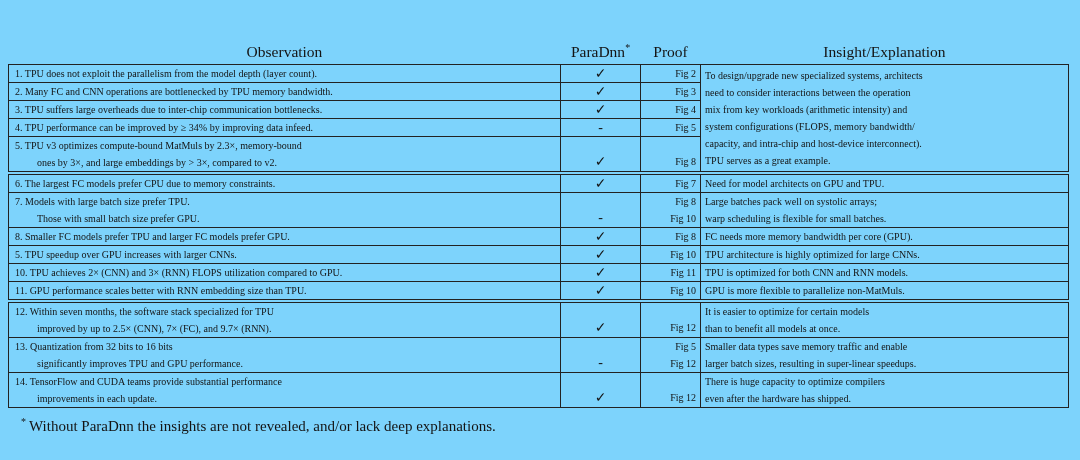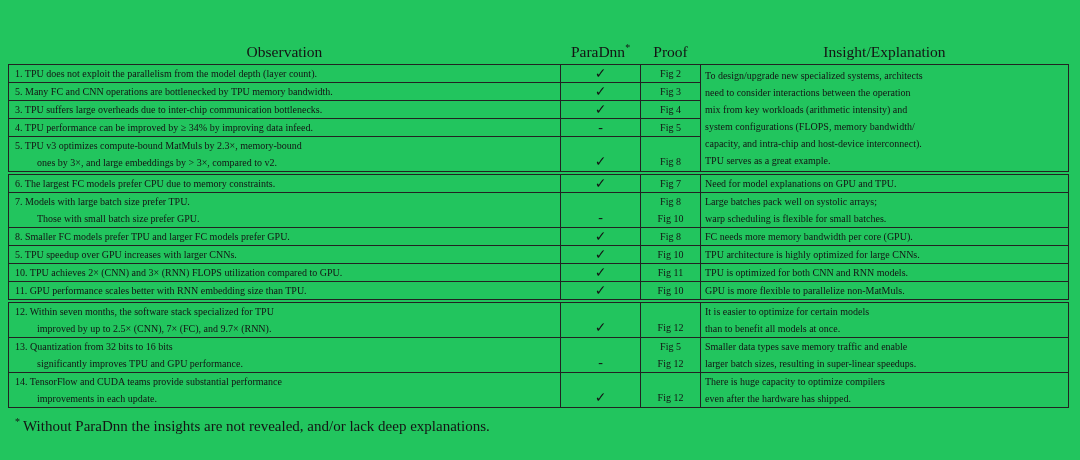--- a/index.html
+++ b/index.html
@@ -2,21 +2,21 @@
 <html><head>
 <meta charset="utf-8">
 <style>
   html, body { margin: 0; padding: 0; background: #ffffff; }
   .page {
     position: relative;
     width: 1080px;
     height: 460px;
     box-sizing: border-box;
     padding: 42px 8px 0 8px;
-    background: #22c55e;
+    background: #7dd3fc;
     color: #141414;
     font-family: "Liberation Serif", "DejaVu Serif", serif;
     overflow: hidden;
   }
   table.paper-table {
     border-collapse: collapse;
     width: 1060px;
     table-layout: fixed;
   }
   col.c-obs     { width: 552px; }
@@ -41,29 +41,29 @@
     padding: 0 4px;
     vertical-align: middle;
     overflow: hidden;
   }
   tr.h1 { height: 18px; }
   tr.h2 { height: 34px; }
 
   td.obs { text-align: left; padding-left: 6px; }
   td.obs .cont { padding-left: 22px; }
   td.mark { text-align: center; font-size: 14px; }
-  td.proof { text-align: center; white-space: nowrap; }
+  td.proof { text-align: right; white-space: nowrap; }
   td.insight { text-align: left; padding-left: 4px; }
   td.vb { vertical-align: bottom; padding-bottom: 1px; }
 
   tr.sep td { border-top: 4px double #222222; }
 
   .footnote {
     margin-top: 8px;
-    margin-left: 7px;
+    margin-left: 13px;
     font-size: 15px;
     color: #141414;
   }
   .footnote sup { font-size: 10px; margin-right: 3px; }
 </style>
 </head>
 <body>
 
 <div class="page">
 
@@ -97,21 +97,21 @@
           <div>To design/upgrade new specialized systems, architects</div>
           <div>need to consider interactions between the operation</div>
           <div>mix from key workloads (arithmetic intensity) and</div>
           <div>system configurations (FLOPS, memory bandwidth/</div>
           <div>capacity, and intra-chip and host-device interconnect).</div>
           <div>TPU serves as a great example.</div>
         </td>
       </tr>
       <tr class="h1">
         <td class="obs">
-            <div>5. Many FC and CNN operations are bottlenecked by TPU memory bandwidth.</div>
+            <div>2. Many FC and CNN operations are bottlenecked by TPU memory bandwidth.</div>
           </td>
         <td class="mark">✓</td>
         <td class="proof">
             <div>Fig 3</div>
           </td>
       </tr>
       <tr class="h1">
         <td class="obs">
             <div>3. TPU suffers large overheads due to inter-chip communication bottlenecks.</div>
           </td>
@@ -144,21 +144,21 @@
     <tbody>
       <tr class="h1 sep">
         <td class="obs">
             <div>6. The largest FC models prefer CPU due to memory constraints.</div>
           </td>
         <td class="mark">✓</td>
         <td class="proof">
             <div>Fig 7</div>
           </td>
         <td class="insight">
-            <div>Need for model explanations on GPU and TPU.</div>
+            <div>Need for model architects on GPU and TPU.</div>
           </td>
       </tr>
       <tr class="h2">
         <td class="obs">
           <div>7. Models with large batch size prefer TPU.</div>
           <div class="cont">Those with small batch size prefer GPU.</div>
         </td>
         <td class="mark vb">-</td>
         <td class="proof">
           <div>Fig 8</div>

